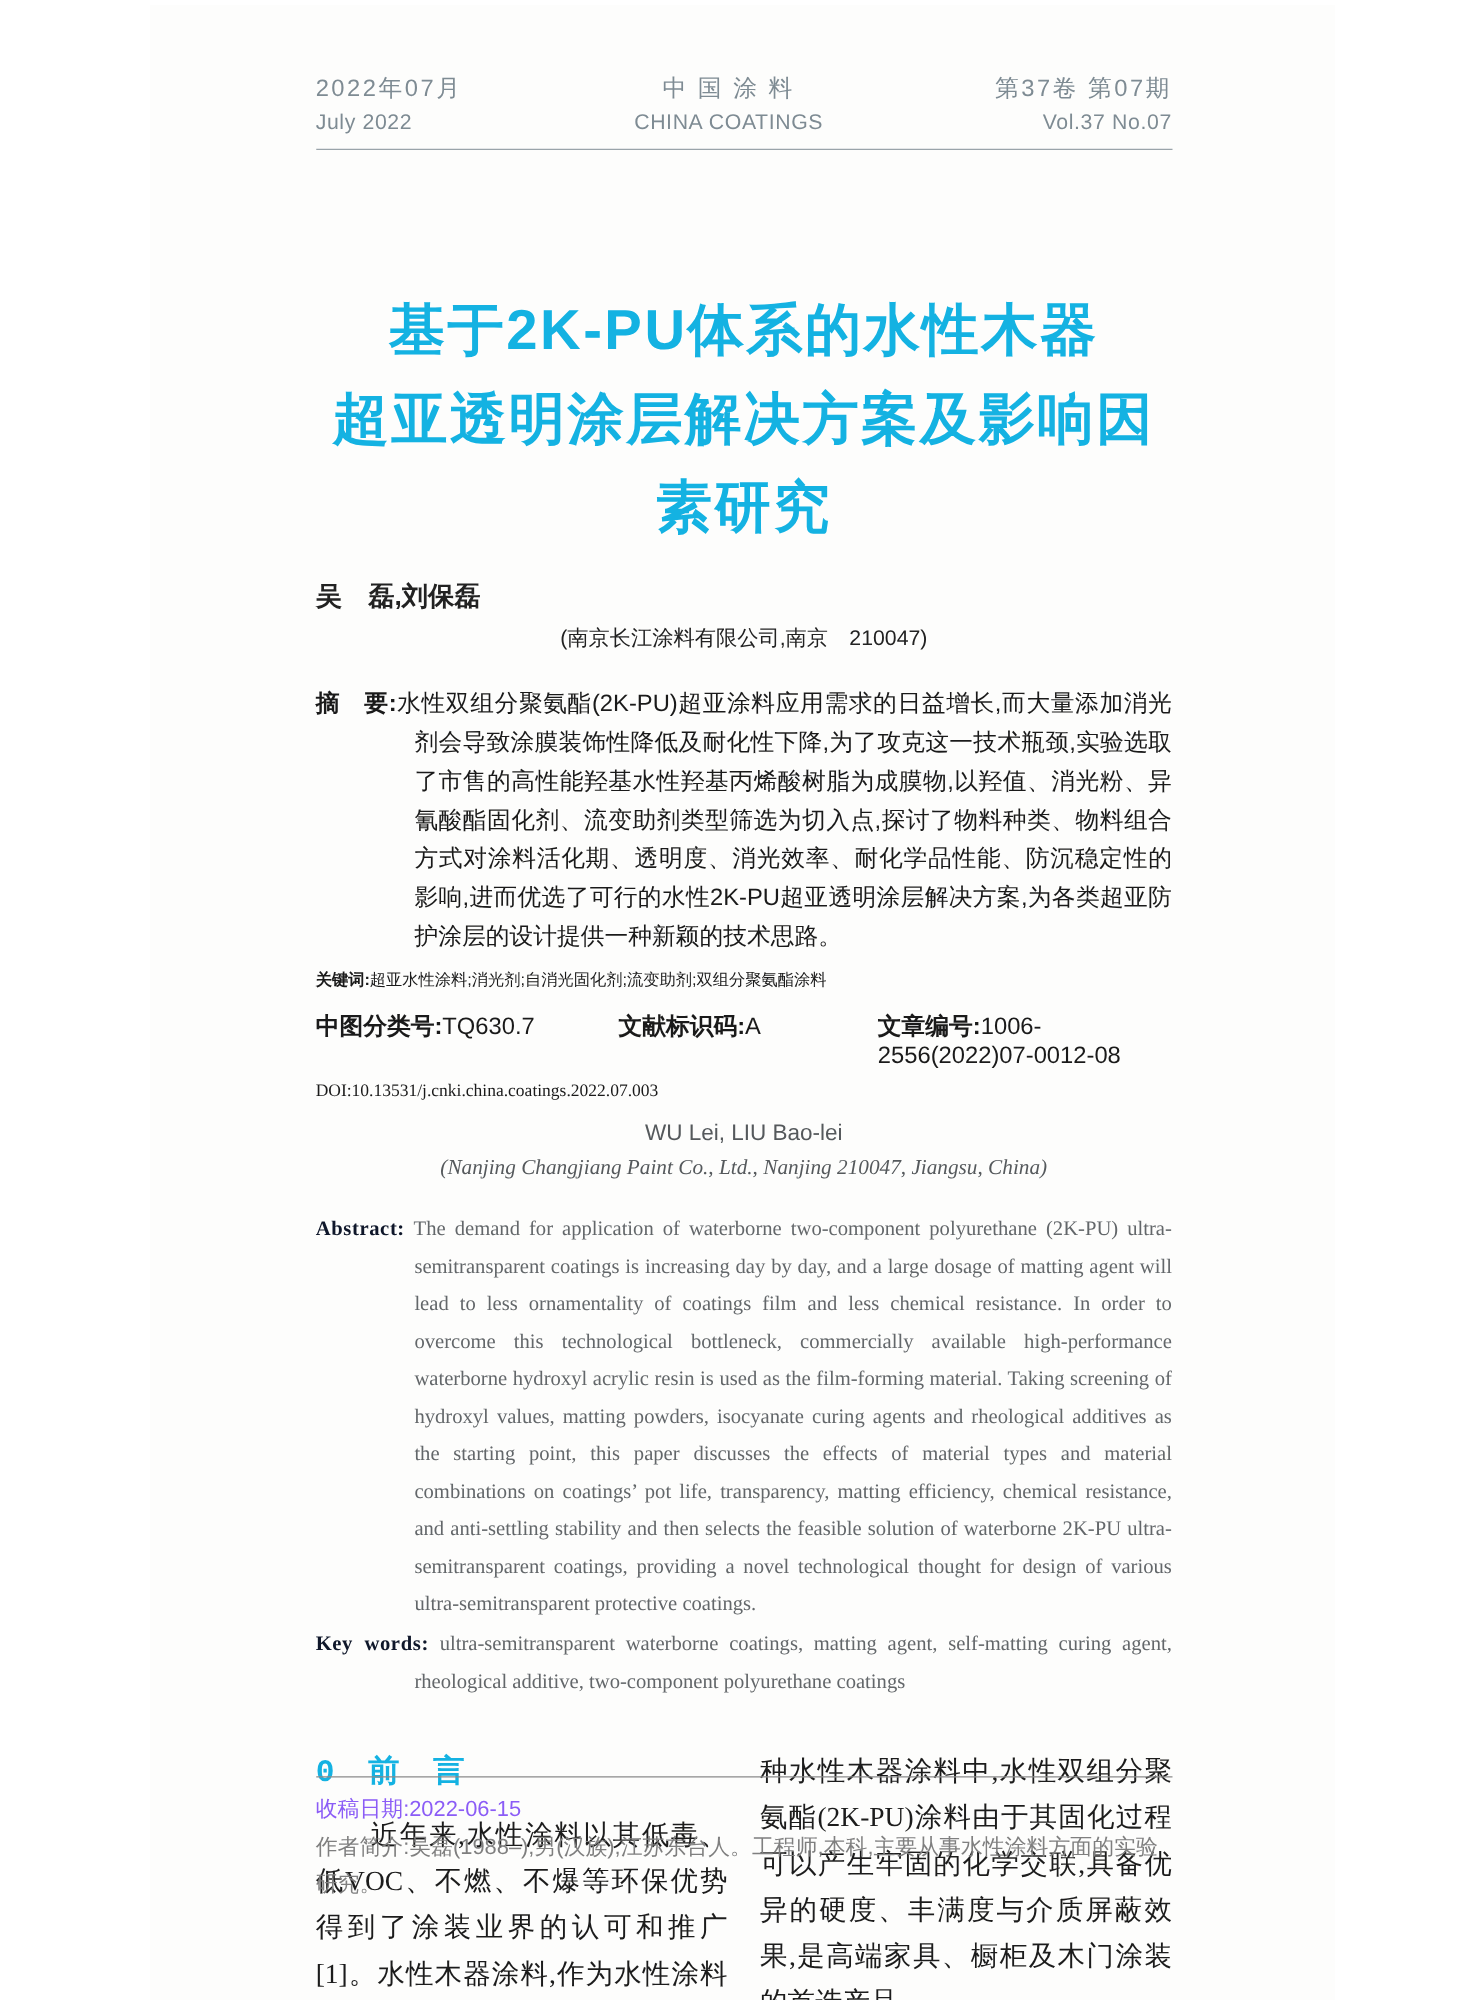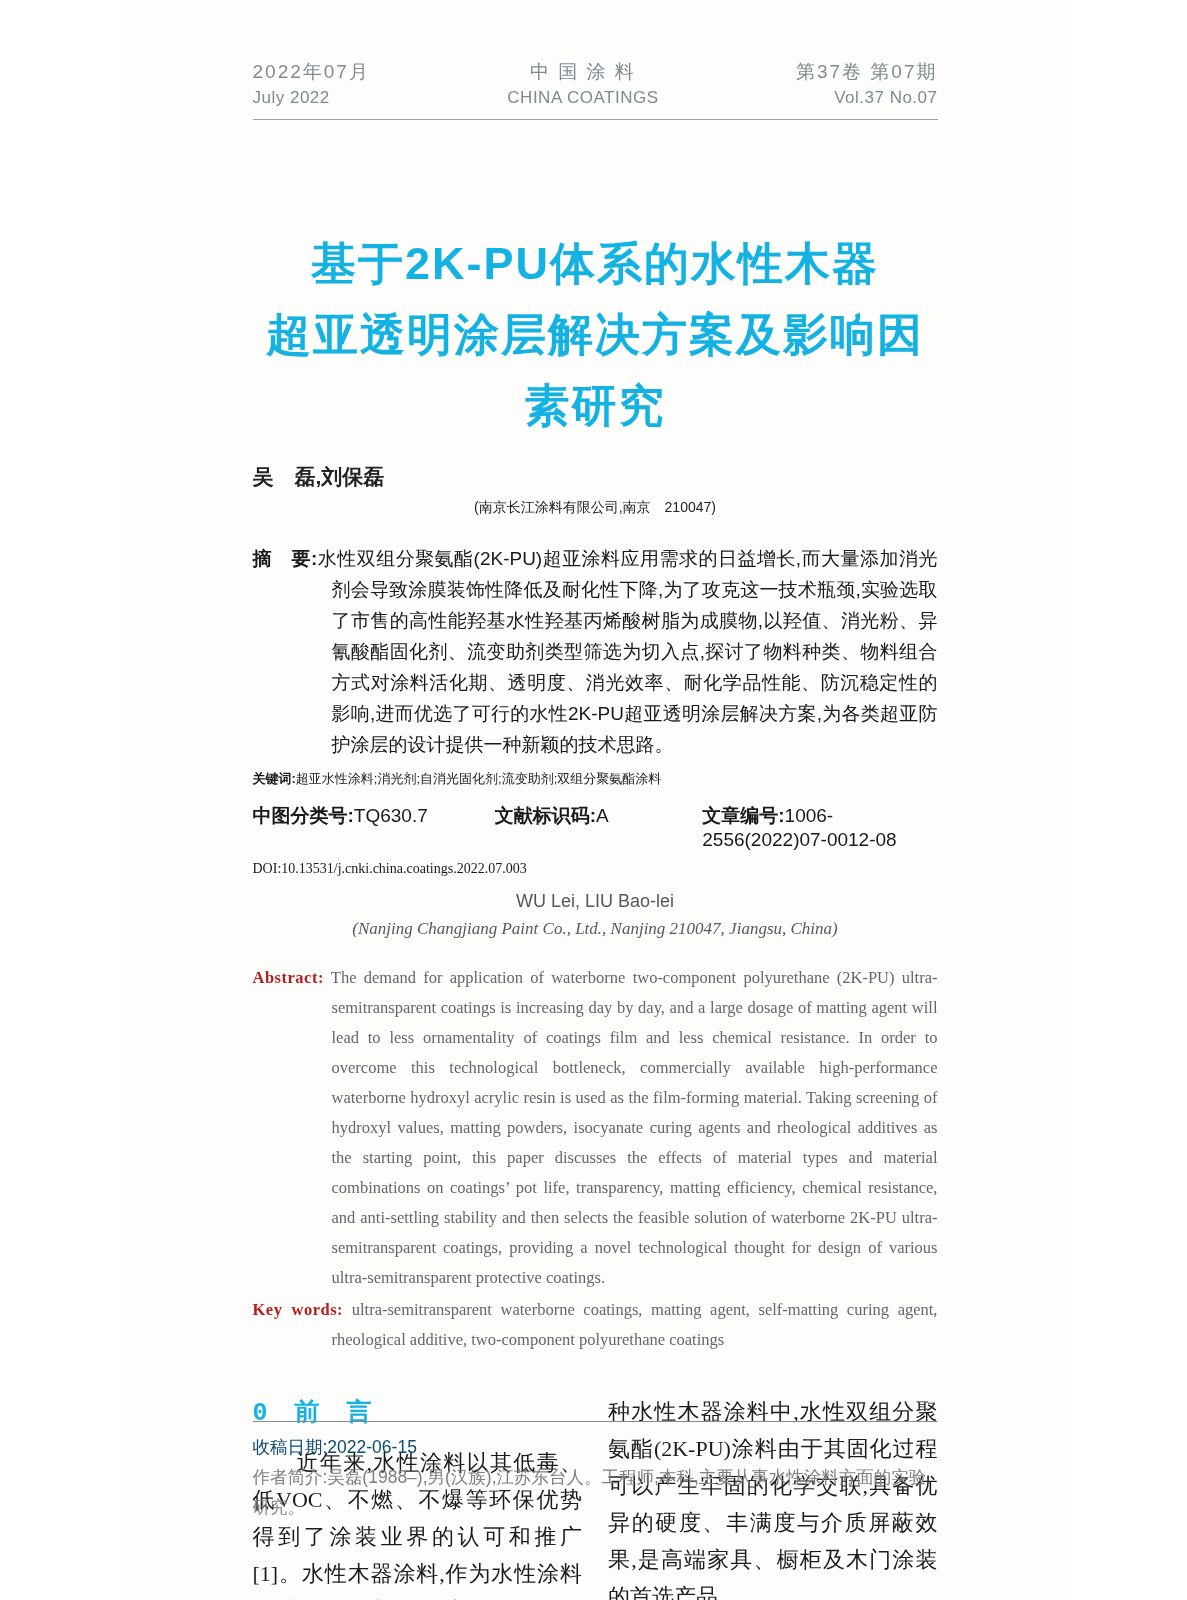--- a/index.html
+++ b/index.html
@@ -47,21 +47,21 @@
   .authors-cn {
     margin-top: 22px;
     text-align: left;
     font-size: 21px;
     font-weight: bold;
     color: #222;
   }
   .affil-cn {
     margin-top: 8px;
     text-align: center;
-    font-size: 14px;
+    font-size: 17px;
     color: #222;
   }
 
   
   .hang-cn {
     margin-top: 26px;
     font-size: 19px;
     line-height: 31px;
     text-align: justify;
     padding-left: 79px;
@@ -123,21 +123,21 @@
     font-family: "Liberation Serif", serif;
     font-size: 16.5px;
     line-height: 30px;
     text-align: justify;
     padding-left: 79px;
     text-indent: -79px;
     color: #63676a;
   }
   .hang-en .lbl {
     font-weight: bold;
-    color: #b91c1c;
+    color: #0f172a;
     letter-spacing: 0.5px;
   }
   .kw-en { margin-top: 2px; }
 
   
   .body-cols {
     margin-top: 38px;
     display: flex;
     gap: 26px;
   }
@@ -165,21 +165,21 @@
     position: absolute;
     left: 133px;
     right: 130px;
     top: 1417px;
     border-top: 1px solid #8a8a8a;
     padding-top: 10px;
     color: #7f7f7f;
     font-size: 17.5px;
     line-height: 30px;
   }
-  .footnote .recv { color: #0c4a6e; }
+  .footnote .recv { color: #8b5cf6; }
 
   
   .pfooter {
     position: absolute;
     left: 115px;
     top: 1500px;
     display: flex;
     align-items: center;
   }
   .pfooter .pnum {

